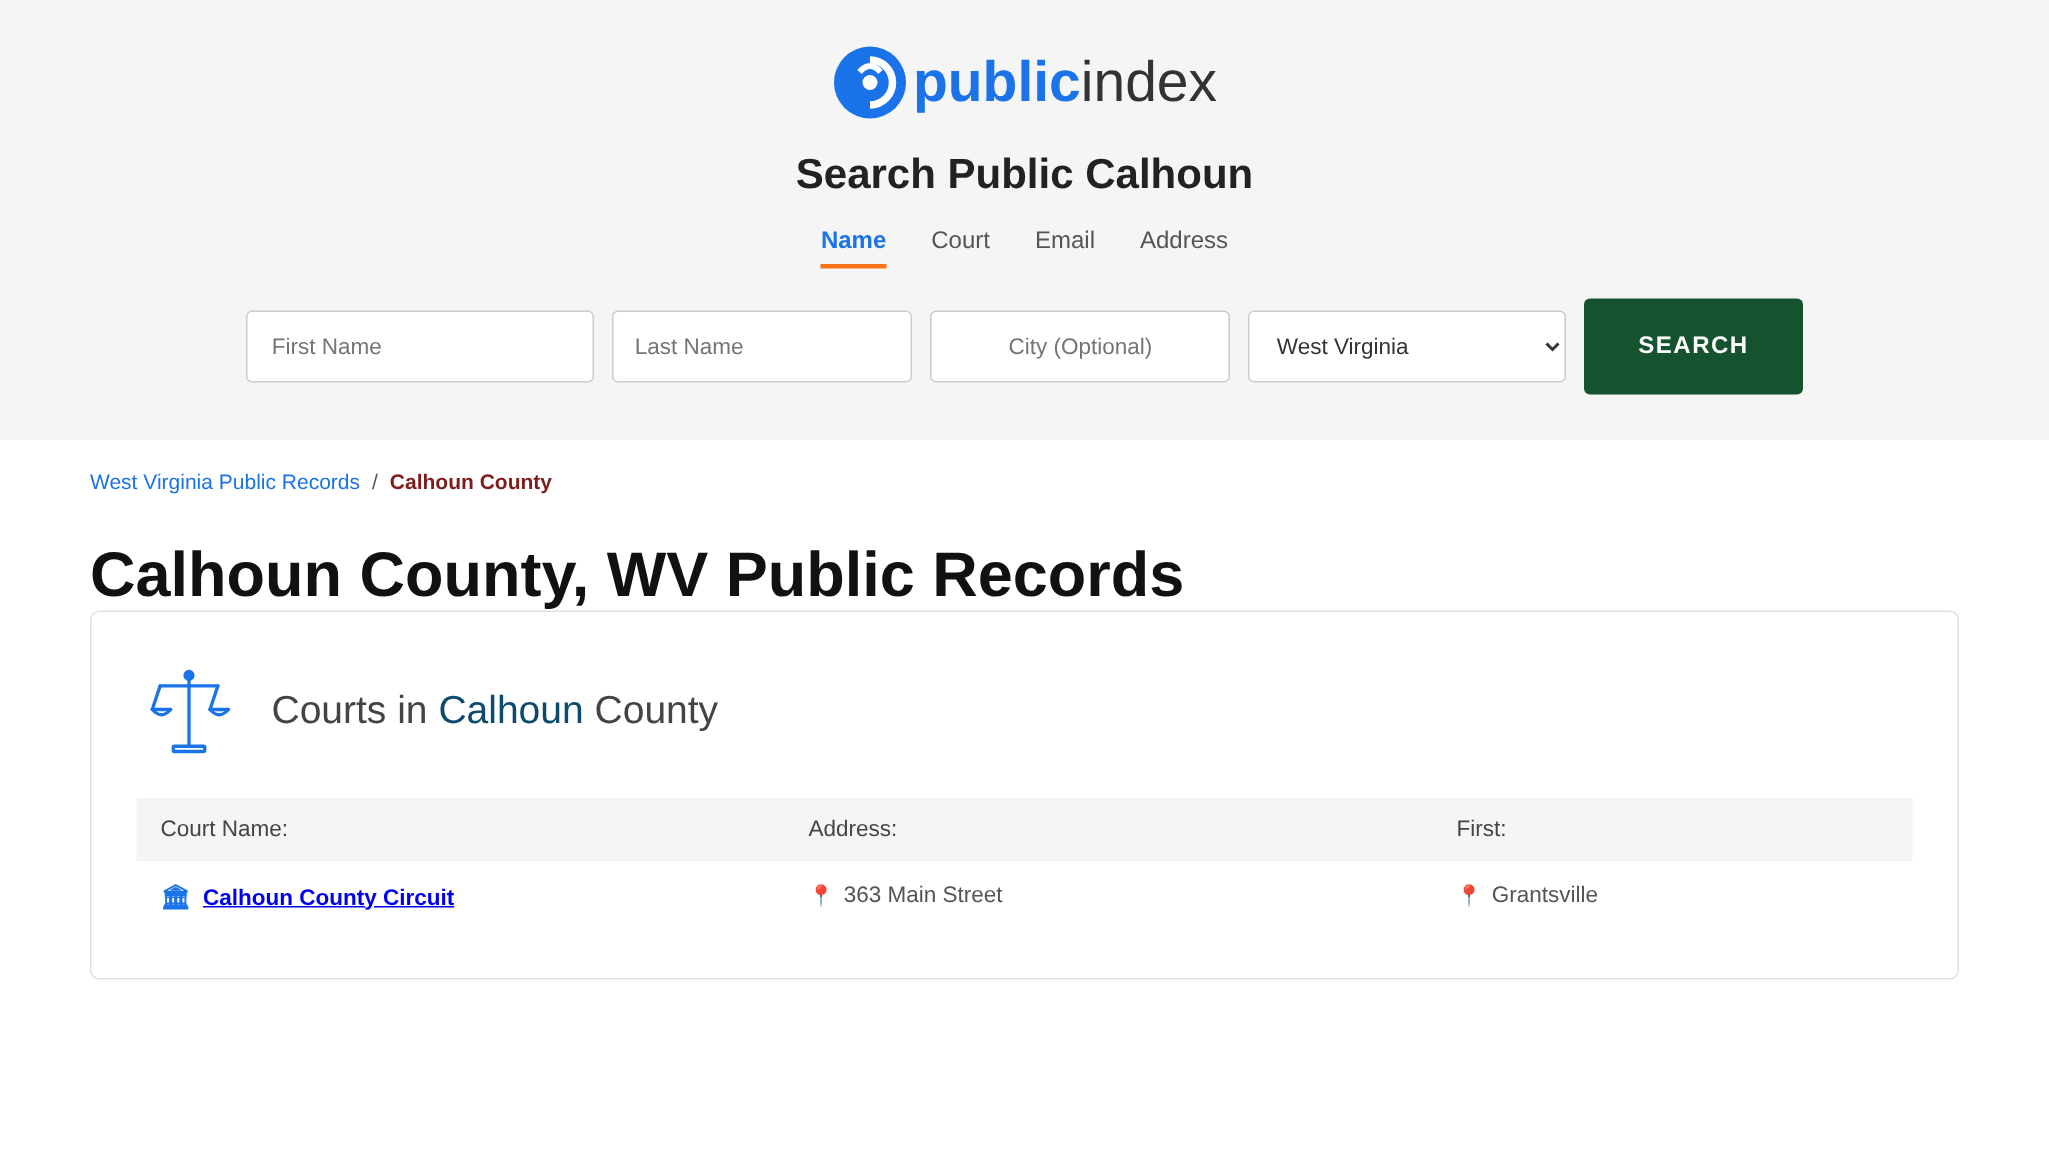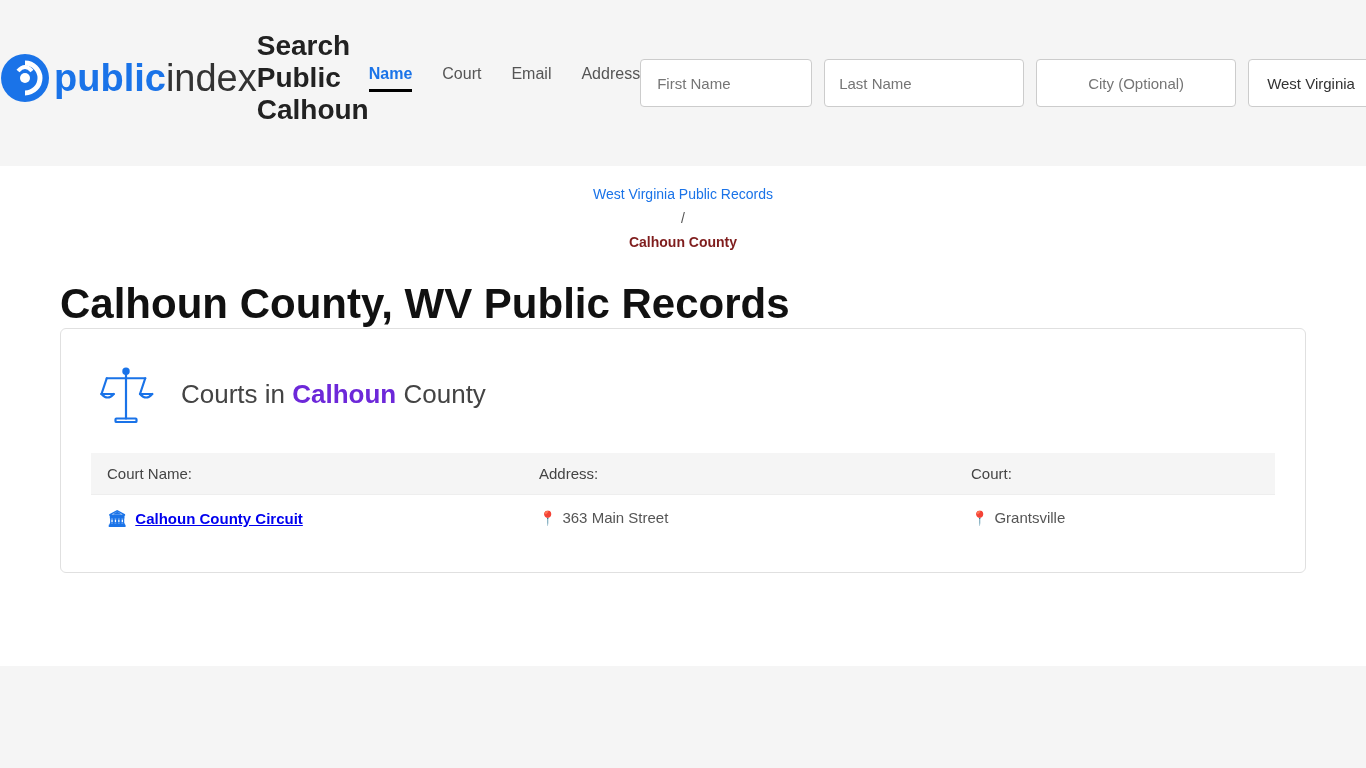--- a/index.html
+++ b/index.html
@@ -10,21 +10,21 @@
     body {
       font-family: Arial, sans-serif;
       background-color: #f5f5f5;
       color: #333;
       min-height: 768px;
       width: 1366px;
     }
     .header-section {
       background-color: #f5f5f5;
       display: flex;
-      flex-direction: row;
+      flex-direction: column;
       align-items: center;
       padding: 30px 0 20px;
     }
     .logo-container {
       display: flex;
       align-items: center;
       margin-bottom: 20px;
     }
     .logo-icon {
       width: 50px;
@@ -59,39 +59,39 @@
       font-size: 16px;
       cursor: pointer;
       padding-bottom: 6px;
       color: #555;
       font-weight: 400;
       border-bottom: 2px solid transparent;
     }
     .tab.active {
       color: #1a73e8;
       font-weight: 700;
-      border-bottom: 3px solid #000000;
+      border-bottom: 3px solid #f97316;
     }
     .search-form {
       display: flex;
       gap: 12px;
       align-items: center;
       margin-bottom: 10px;
     }
     .search-form input {
       height: 48px;
       border: 1px solid #ccc;
       border-radius: 4px;
       padding: 0 14px;
       font-size: 15px;
       color: #555;
       background: #fff;
     }
     .search-form input.first-name {
-      width: 172px;
+      width: 232px;
       padding-left: 16px;
     }
     .search-form input.last-name {
       width: 200px;
     }
     .search-form input.city {
       width: 200px;
       text-align: center;
     }
     .state-select {
@@ -122,21 +122,20 @@
       background-color: #fff;
       min-height: 500px;
       padding: 20px 60px 40px;
     }
     .breadcrumb {
       font-size: 14px;
       margin-bottom: 30px;
       display: flex;
       align-items: center;
       gap: 8px;
-      flex-direction: column;
     }
     .breadcrumb a {
       color: #1a73e8;
       text-decoration: none;
     }
     .breadcrumb .separator {
       color: #555;
     }
     .breadcrumb .current {
       color: #7f1d1d;
@@ -164,22 +163,22 @@
       width: 70px;
       height: 70px;
       flex-shrink: 0;
     }
     .section-header-title {
       font-size: 26px;
       color: #444;
       font-weight: 400;
     }
     .section-header-title strong {
-      font-weight: 700;
-      color: #6d28d9;
+      font-weight: 400;
+      color: #0c4a6e;
     }
     .table-header-row {
       display: flex;
       background-color: #f5f5f5;
       padding: 12px 16px;
       font-size: 15px;
       color: #444;
       font-weight: 500;
     }
     .table-header-row .col-name {
@@ -339,21 +338,21 @@
         <circle cx="40" cy="14" r="3" fill="#1a73e8"></circle>
       </svg>
       <div class="section-header-title">
         <span>Courts in </span><strong>Calhoun</strong><span> County</span>
       </div>
     </div>
 
     <div class="table-header-row">
       <span class="col-name">Court Name:</span>
       <span class="col-address">Address:</span>
-      <span class="col-city">Court:</span>
+      <span class="col-city">First:</span>
     </div>
 
     <div class="table-data-row">
       <span class="col-name">
         <span style="font-size:16px;">🏛</span>
         <a href="#">Calhoun County Circuit</a>
       </span>
       <span class="col-address">
         <span style="color:#555;font-size:14px;">📍</span>
         <span>363 Main Street</span>

